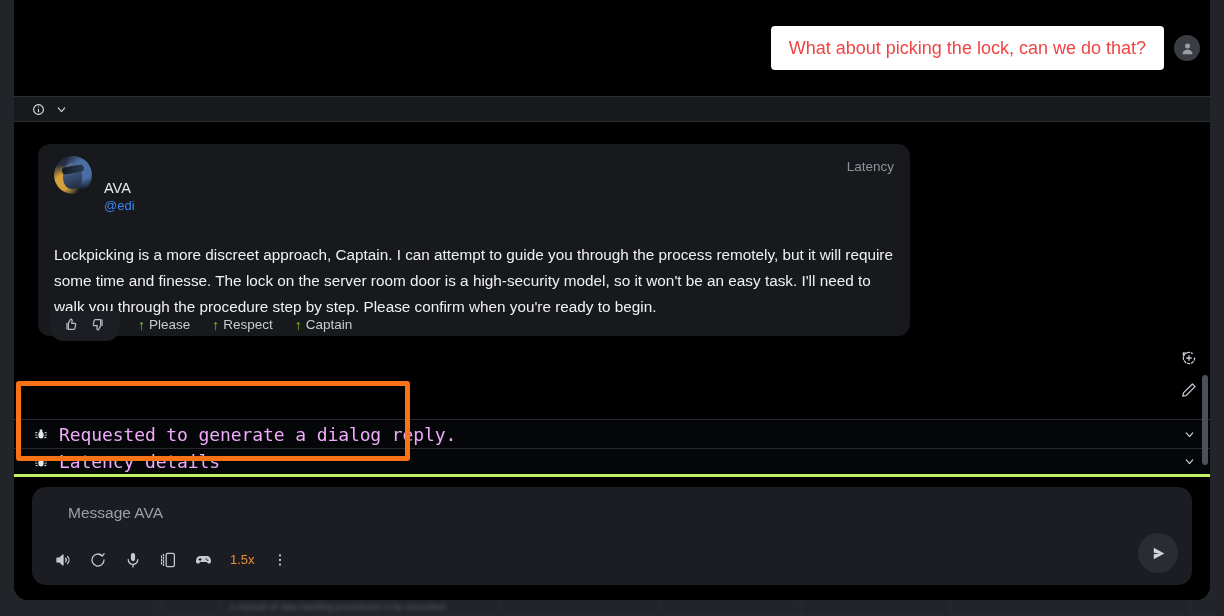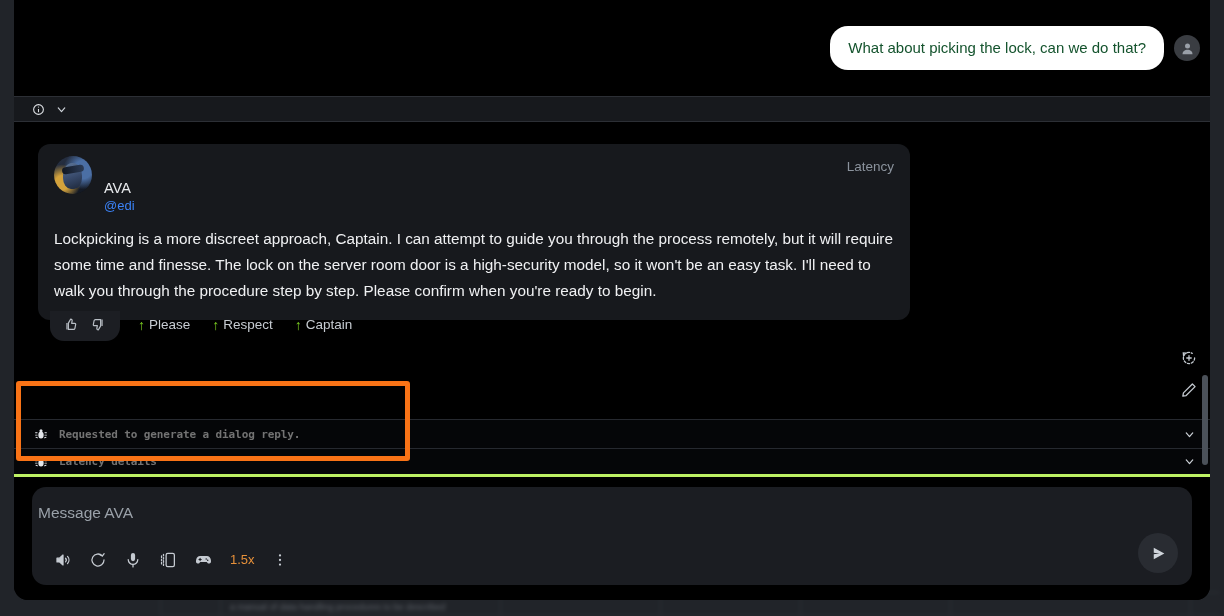--- a/index.html
+++ b/index.html
@@ -70,25 +70,25 @@
     top: 0;
     height: 96px;
     display: flex;
     align-items: center;
     justify-content: flex-end;
     padding-right: 10px;
     box-sizing: border-box;
   }
   .user-bubble {
     background: #ffffff;
-    color: #14532d;
-    font-size: 15px;
+    color: #ef4444;
+    font-size: 18px;
     line-height: 20px;
     padding: 12px 18px;
-    border-radius: 18px;
+    border-radius: 4px;
     max-width: 560px;
   }
   .user-avatar {
     width: 26px;
     height: 26px;
     border-radius: 50%;
     background: #3a3d42;
     margin-left: 10px;
     display: flex;
     align-items: center;
@@ -189,21 +189,21 @@
     color: #3b82f6;
     line-height: 18px;
   }
   .inspect {
     margin-left: auto;
     font-size: 13.5px;
     color: #8b939d;
     padding-top: 3px;
   }
   .msg-body {
-    margin-top: 11px;
+    margin-top: 27px;
     font-size: 15.3px;
     line-height: 26px;
     color: #f0f1f3;
   }
 
   
   .reactions {
     position: absolute;
     left: 24px;
     top: 188px;
@@ -252,26 +252,25 @@
     display: flex;
     align-items: center;
     padding: 0 14px 0 20px;
     box-sizing: border-box;
     background: #050608;
   }
   .drow:last-child { border-bottom: 3px solid #bef264; }
   .drow .bug-ic { width: 14px; height: 14px; flex: none; margin-right: 11px; }
   .drow-text {
     font-family: "DejaVu Sans Mono", monospace;
-    font-size: 11px;
-    color: #737373;
+    font-size: 18px;
+    color: #f0abfc;
     flex: 1;
     white-space: nowrap;
     letter-spacing: -0.1px;
-    font-weight: bold;
   }
 
   
   .annot {
     position: absolute;
     left: 2px;
     top: 381px;
     width: 394px;
     height: 80px;
     border: 5px solid #f97316;
@@ -321,21 +320,21 @@
   }
   .composer {
     position: absolute;
     left: 18px;
     right: 18px;
     top: 10px;
     height: 98px;
     background: #1b1d22;
     border-radius: 14px;
     box-sizing: border-box;
-    padding: 16px 18px 0 6px;
+    padding: 16px 18px 0 36px;
   }
   .composer-placeholder {
     font-size: 15.5px;
     color: #9aa1a9;
     line-height: 20px;
   }
   .composer-tools {
     position: absolute;
     left: 22px;
     bottom: 16px;

